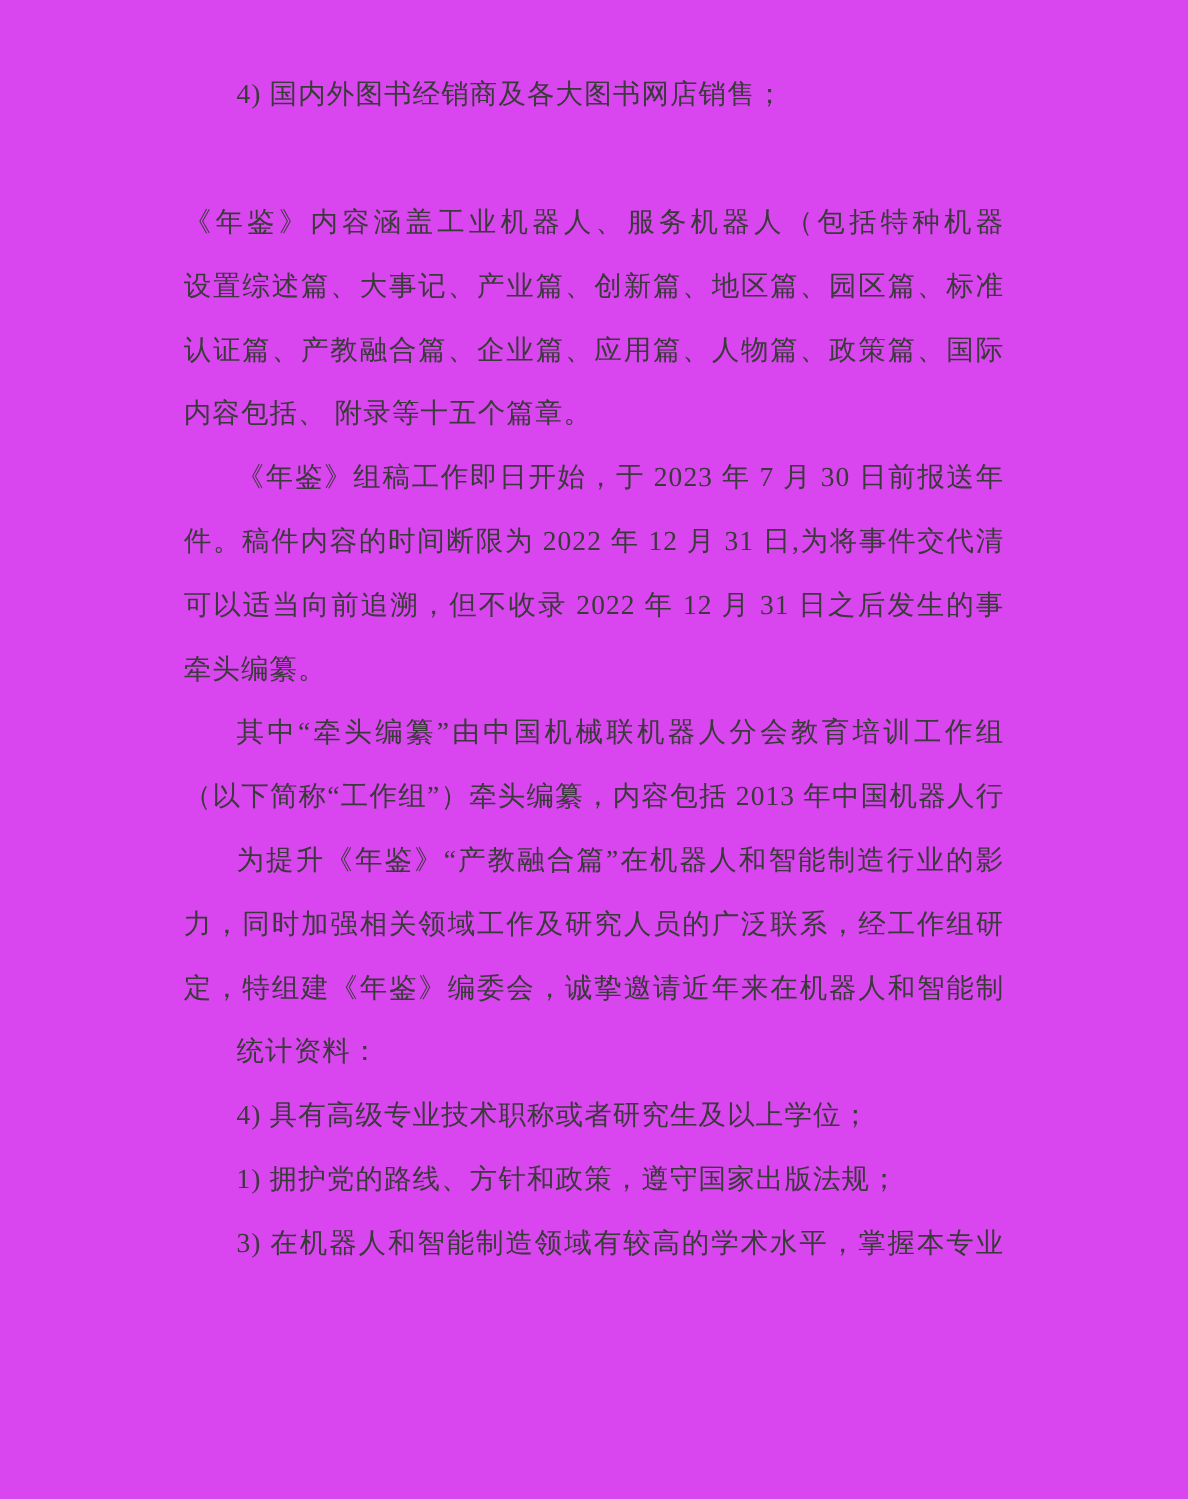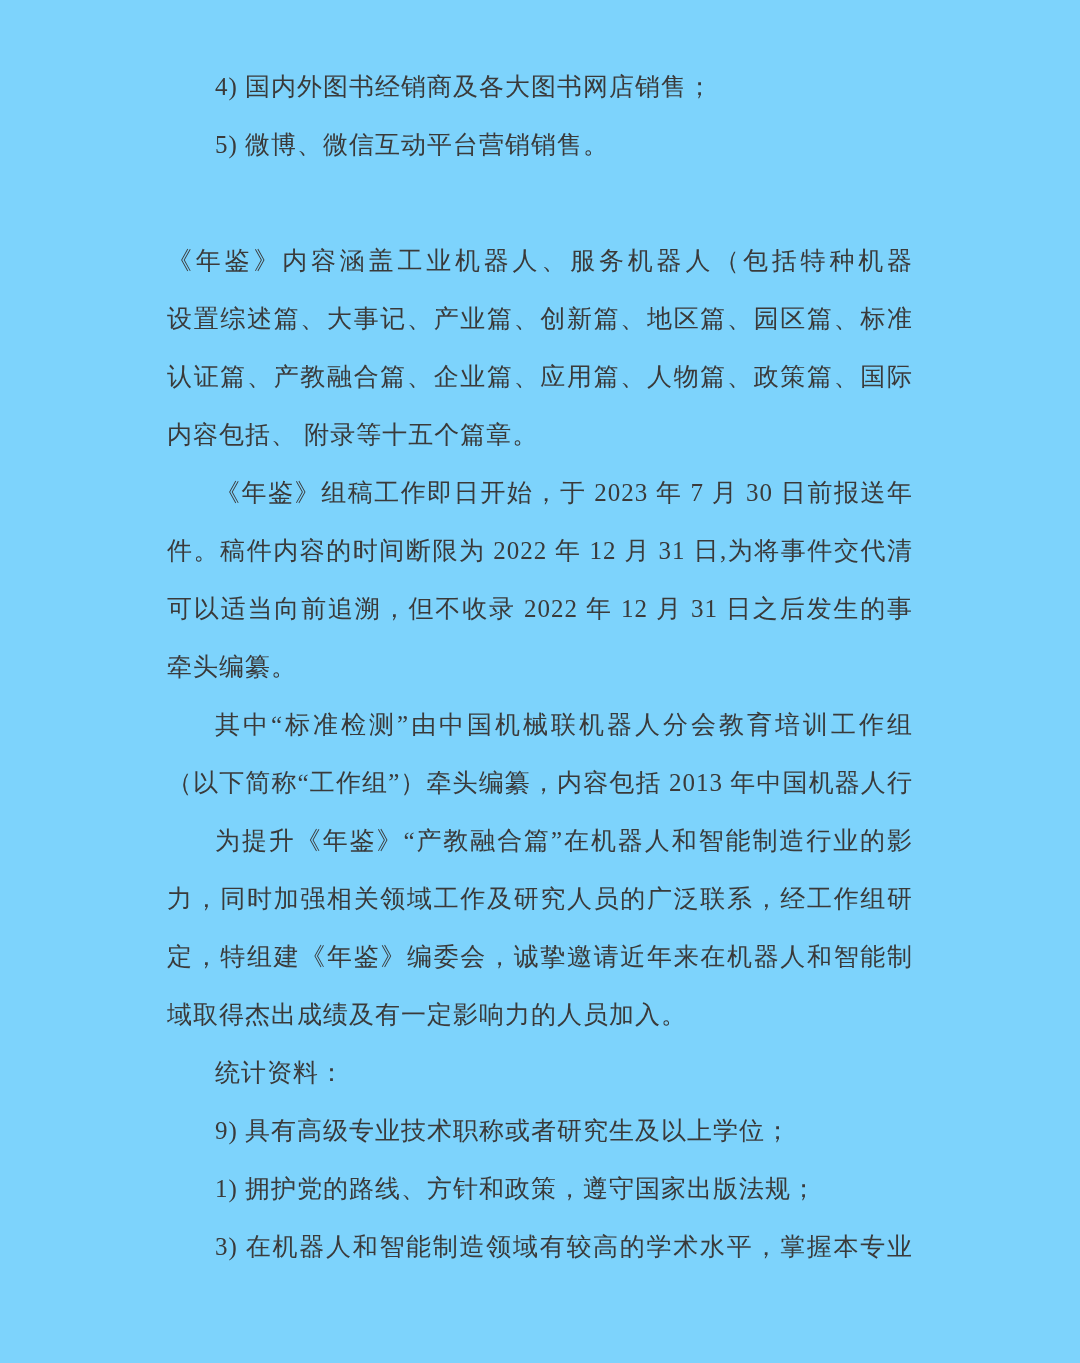--- a/index.html
+++ b/index.html
@@ -5,21 +5,21 @@
   html, body {
     margin: 0;
     padding: 0;
     background: #f3f3f3;
   }
   .page {
     position: relative;
     width: 1080px;
     height: 1363px;
     margin: 0 auto;
-    background: #7dd3fc;
+    background: #d946ef;
     box-sizing: border-box;
     padding: 58px 167px 0 167px;
     font-family: "Liberation Serif", "DejaVu Serif", serif;
     font-size: 25px;
     color: #3a3a3a;
     overflow: hidden;
   }
   .line {
     height: 58px;
     line-height: 58px;
@@ -39,40 +39,38 @@
   .blank {
     height: 58px;
   }
 </style>
 </head>
 <body>
 
 <div class="page">
 
   <div class="line indent">4) 国内外图书经销商及各大图书网店销售；</div>
-  <div class="line indent">5) 微博、微信互动平台营销销售。</div>
 
   <div class="line blank"></div>
 
   <div class="line fill">《年鉴》内容涵盖工业机器人、服务机器人（包括特种机器人），共</div>
   <div class="line fill">设置综述篇、大事记、产业篇、创新篇、地区篇、园区篇、标准检测</div>
   <div class="line fill">认证篇、产教融合篇、企业篇、应用篇、人物篇、政策篇、国际篇、</div>
   <div class="line">内容包括、 附录等十五个篇章。</div>
 
   <div class="line indent fill">《年鉴》组稿工作即日开始，于 2023 年 7 月 30 日前报送年鉴稿</div>
   <div class="line fill">件。稿件内容的时间断限为 2022 年 12 月 31 日,为将事件交代清楚，</div>
   <div class="line fill">可以适当向前追溯，但不收录 2022 年 12 月 31 日之后发生的事件及</div>
   <div class="line">牵头编纂。</div>
 
-  <div class="line indent fill">其中“标准检测”由中国机械联机器人分会教育培训工作组</div>
+  <div class="line indent fill">其中“牵头编纂”由中国机械联机器人分会教育培训工作组</div>
   <div class="line fill">（以下简称“工作组”）牵头编纂，内容包括 2013 年中国机器人行</div>
 
   <div class="line indent fill">为提升《年鉴》“产教融合篇”在机器人和智能制造行业的影响</div>
   <div class="line fill">力，同时加强相关领域工作及研究人员的广泛联系，经工作组研究决</div>
   <div class="line fill">定，特组建《年鉴》编委会，诚挚邀请近年来在机器人和智能制造领</div>
-  <div class="line">域取得杰出成绩及有一定影响力的人员加入。</div>
 
   <div class="line indent">统计资料：</div>
-  <div class="line indent">9) 具有高级专业技术职称或者研究生及以上学位；</div>
+  <div class="line indent">4) 具有高级专业技术职称或者研究生及以上学位；</div>
   <div class="line indent">1) 拥护党的路线、方针和政策，遵守国家出版法规；</div>
   <div class="line indent fill">3) 在机器人和智能制造领域有较高的学术水平，掌握本专业领</div>
 
 </div>
 
 </body></html>

